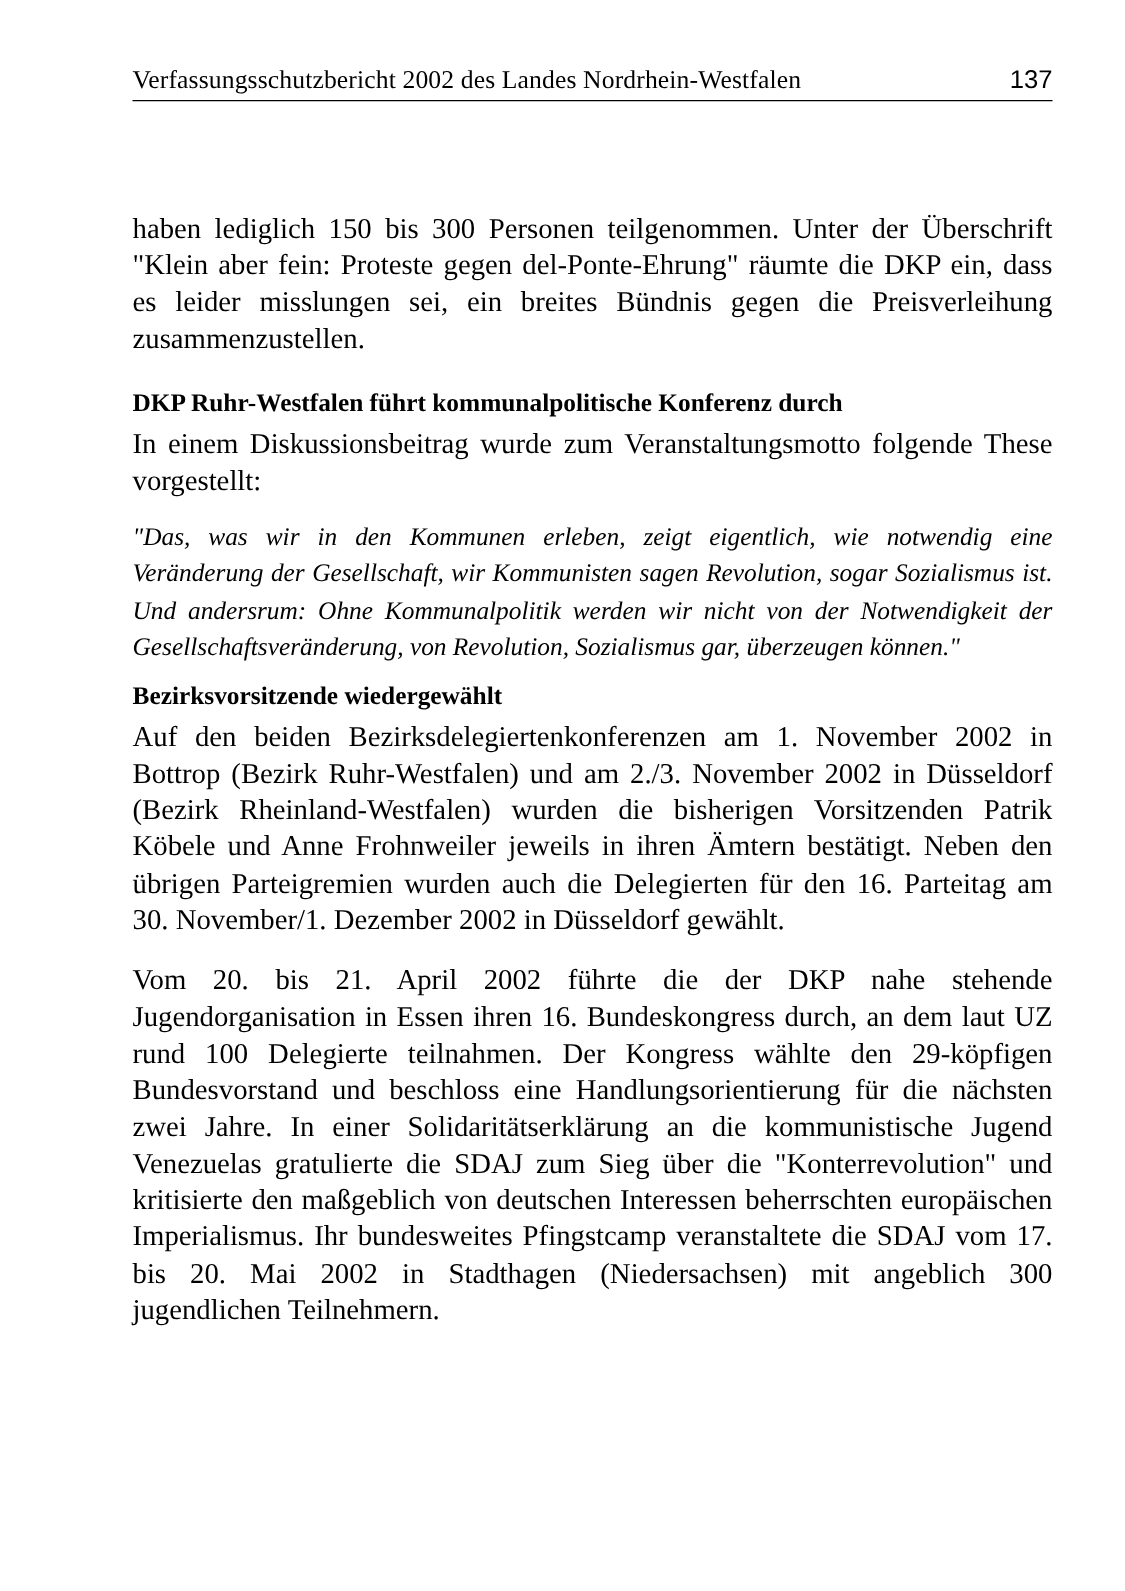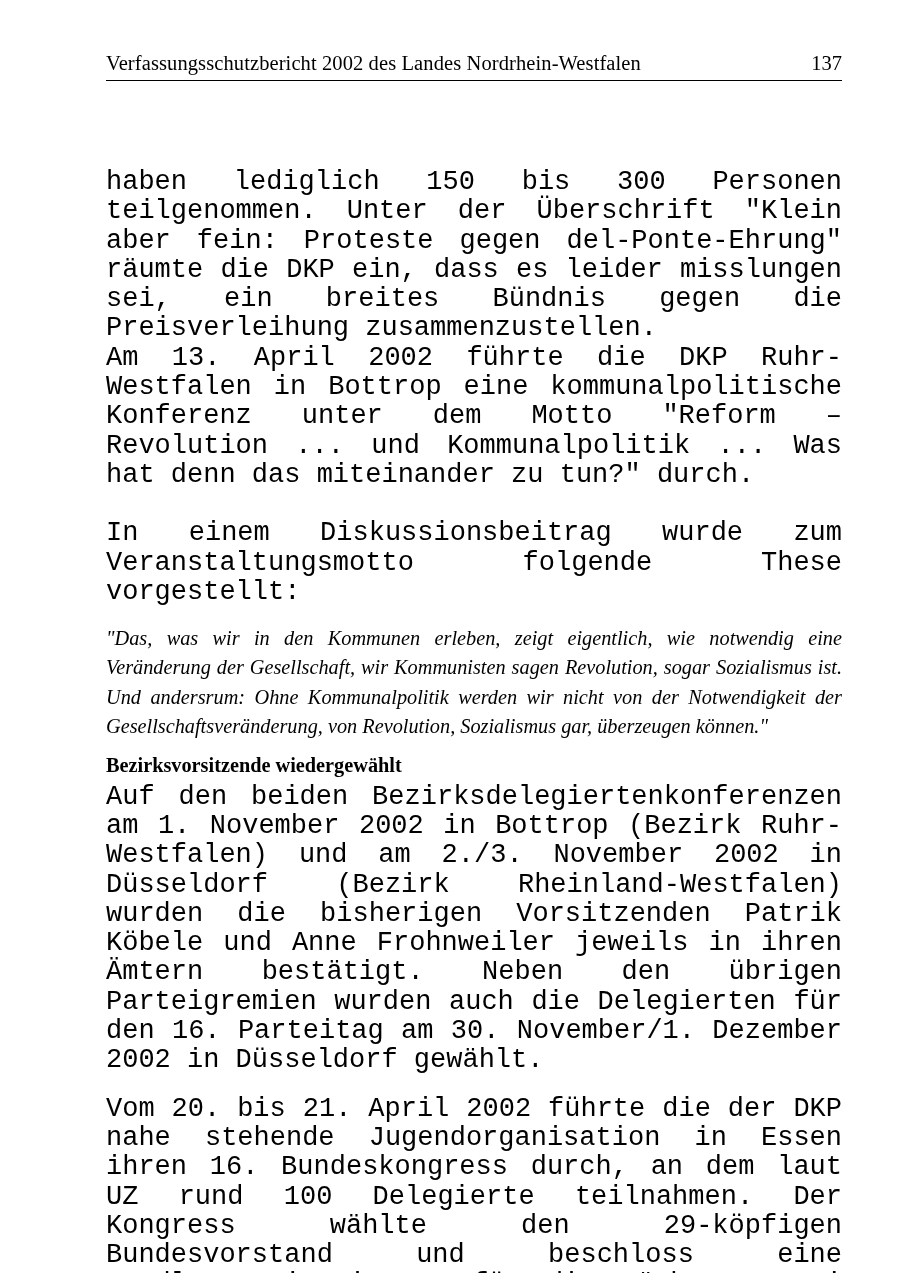--- a/index.html
+++ b/index.html
@@ -32,45 +32,44 @@
     align-items: baseline;
     justify-content: space-between;
   }
   .header-title {
     font-family: "Liberation Serif", serif;
     font-size: 20.5px;
     letter-spacing: 0.1px;
     white-space: nowrap;
   }
   .header-pageno {
-    font-family: Liberation Serif, serif;
+    font-family: Liberation Sans, sans-serif;
     font-size: 20.5px;
   }
   .header-rule {
     position: absolute;
     left: 106px;
     top: 80px;
     width: 736px;
     height: 1px;
     background: #000000;
   }
   .content {
     position: absolute;
     left: 106px;
     top: 168px;
     width: 736px;
   }
   p.body-text {
     margin: 0 0 0 0;
-    font-size: 27px;
+    font-size: 23px;
     line-height: 29.3px;
     text-align: justify;
     text-justify: inter-word;
     hyphens: manual;
-    font-family: Liberation Mono, monospace;
   }
   p.body-text + p.body-text {
     margin-top: 29px;
   }
   h2.section-heading {
     margin: 24px 0 2px 0;
     font-size: 20.3px;
     line-height: 29.3px;
     font-weight: bold;
     text-align: left;
@@ -100,22 +99,22 @@
   <div class="header">
     <span class="header-title">Verfassungsschutzbericht 2002 des Landes Nordrhein-Westfalen</span>
     <span class="header-pageno">137</span>
   </div>
   <div class="header-rule"></div>
 
   <div class="content">
 
     <p class="body-text">haben lediglich 150 bis 300 Personen teilgenommen. Unter der Überschrift "Klein aber fein: Proteste gegen del-Ponte-Ehrung" räumte die DKP ein, dass es leider misslungen sei, ein breites Bündnis gegen die Preisverleihung zusammenzustellen.</p>
 
+    <h2 class="section-heading">DKP Ruhr-Westfalen führt kommunalpolitische Konferenz durch</h2>
 
-    <p class="body-text after-heading">Am 13. April 2002 führte die DKP Ruhr-Westfalen in Bottrop eine kommunalpolitische Konferenz unter dem Motto "Reform – Revolution ... und Kommunalpolitik ... Was hat denn das miteinander zu tun?" durch.</p>
 
     <p class="body-text">In einem Diskussionsbeitrag wurde zum Veranstaltungsmotto folgende These vorgestellt:</p>
 
     <p class="quote-text">"Das, was wir in den Kommunen erleben, zeigt eigentlich, wie notwendig eine Veränderung der Gesellschaft, wir Kommunisten sagen Revolution, sogar Sozialismus ist. Und andersrum: Ohne Kommunalpolitik werden wir nicht von der Notwendigkeit der Gesellschaftsveränderung, von Revolution, Sozialismus gar, überzeugen können."</p>
 
     <h2 class="section-heading tight">Bezirksvorsitzende wiedergewählt</h2>
 
     <p class="body-text after-heading">Auf den beiden Bezirksdelegiertenkonferenzen am 1. November 2002 in Bottrop (Bezirk Ruhr-Westfalen) und am 2./3. November 2002 in Düsseldorf (Bezirk Rheinland-Westfalen) wurden die bisherigen Vorsitzenden Patrik Köbele und Anne Frohnweiler jeweils in ihren Ämtern bestätigt. Neben den übrigen Parteigremien wurden auch die Delegierten für den 16. Parteitag am 30. November/1. Dezember 2002 in Düsseldorf gewählt.</p>
 
 

